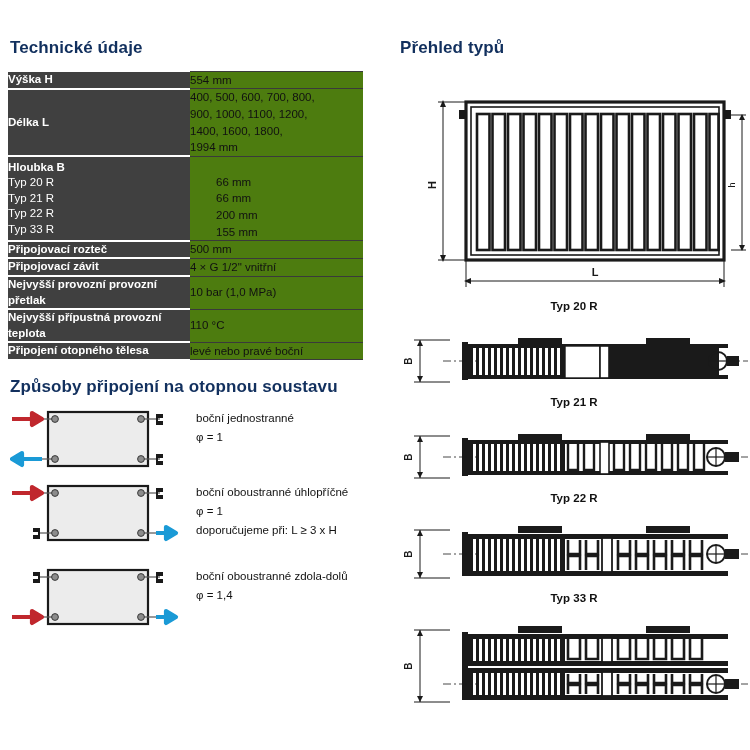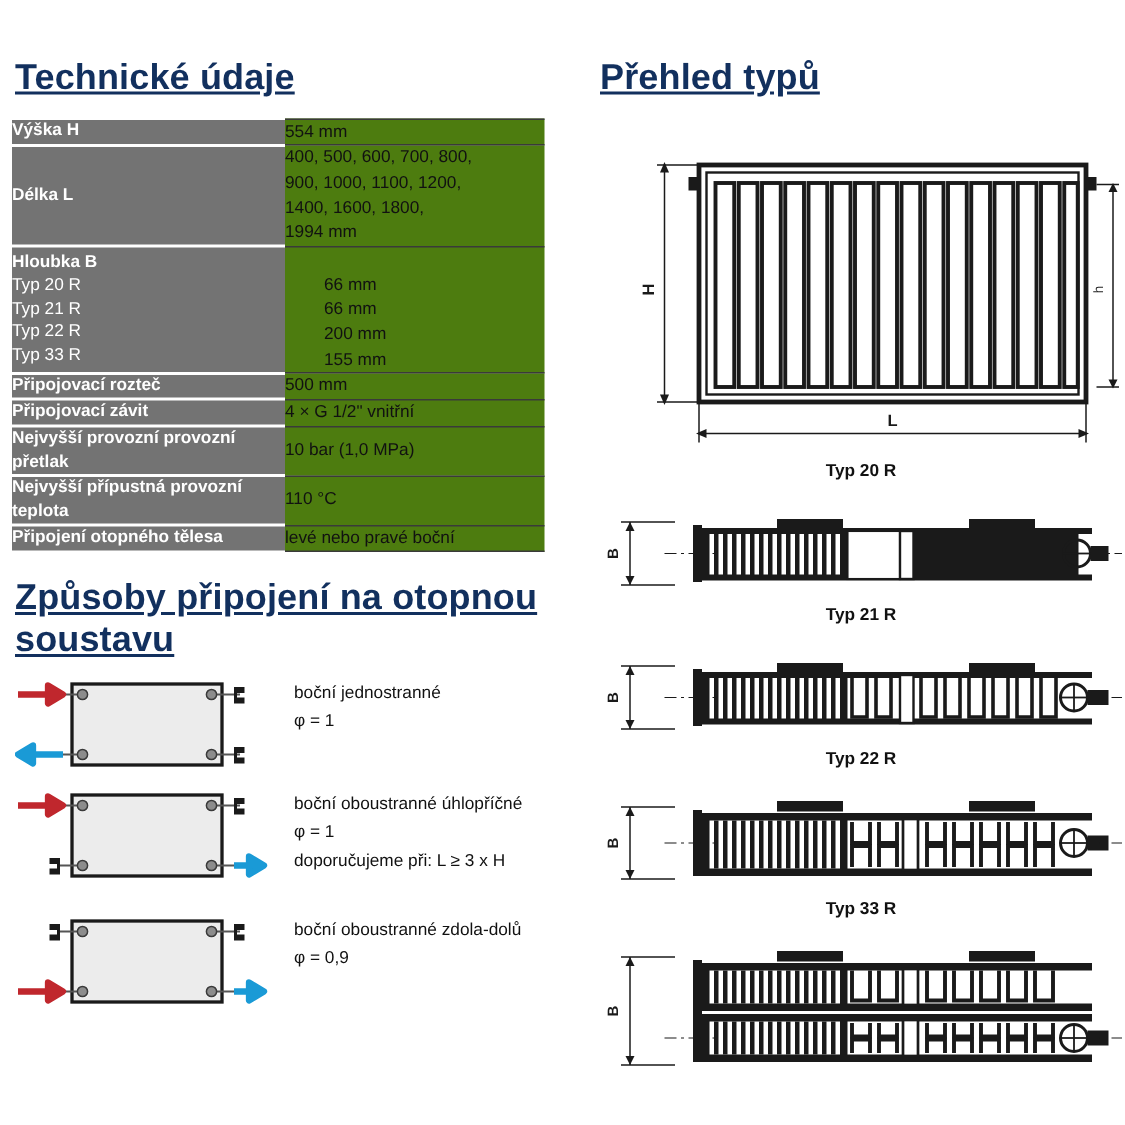--- a/index.html
+++ b/index.html
@@ -8,38 +8,37 @@
     background:#ffffff;
     font-family:"Liberation Sans","DejaVu Sans",sans-serif;
     color:#1a1a1a;
     overflow:hidden;
     position:relative;
   }
   .page{position:relative;width:750px;height:750px;}
 
   
   .h1{
-    font-size:24px;font-weight:bold;color:#12305e;
+    font-size:17px;font-weight:bold;color:#12305e;
     letter-spacing:.1px;
-    text-decoration:underline;
   }
 
   
   .left{position:absolute;left:8px;top:38px;width:362px;}
   #tech-title{margin:0 0 12px 2px;}
 
   table.spec{border-collapse:collapse;width:355px;table-layout:fixed;}
   table.spec td{
     vertical-align:middle;
     font-size:11.5px;
     padding:0;
   }
   td.k{
     width:182px;
-    background:#737373;
+    background:#404040;
     color:#ffffff;
     font-weight:bold;
     padding:4px 6px 4px 8px;
     border-top:2px solid #ffffff;
     border-bottom:2px solid #ffffff;
     line-height:1.35;
   }
   td.v{
     width:173px;
     background:#4d7c0f;
@@ -204,21 +203,21 @@
         <path d="M30 11 h-7 v4 h5 v3 h-5 v4 h7 z" fill="#1a1a1a"></path>
         <g>
             <path d="M2 56 h26 M22 50 l10 6 l-10 6 z" stroke="#c0272d" stroke-width="4.2" fill="#c0272d" stroke-linejoin="round"></path>
           </g>
         <g>
             <path d="M146 56 h18 M156 50 l10 6 l-10 6 z" stroke="#1a9ad6" stroke-width="4.2" fill="#1a9ad6" stroke-linejoin="round"></path>
           </g>
       </svg>
       <div class="conn-text">
         <div>boční oboustranné zdola-dolů</div>
-        <div>φ = 0,9</div>
+        <div>φ = 1,4</div>
       </div>
     </div>
   </div>
 
   <div class="right">
 
     <div class="h1" id="types-title">Přehled typů</div>
 
     <svg class="fig" width="352" height="212" viewBox="0 0 352 212">
 

